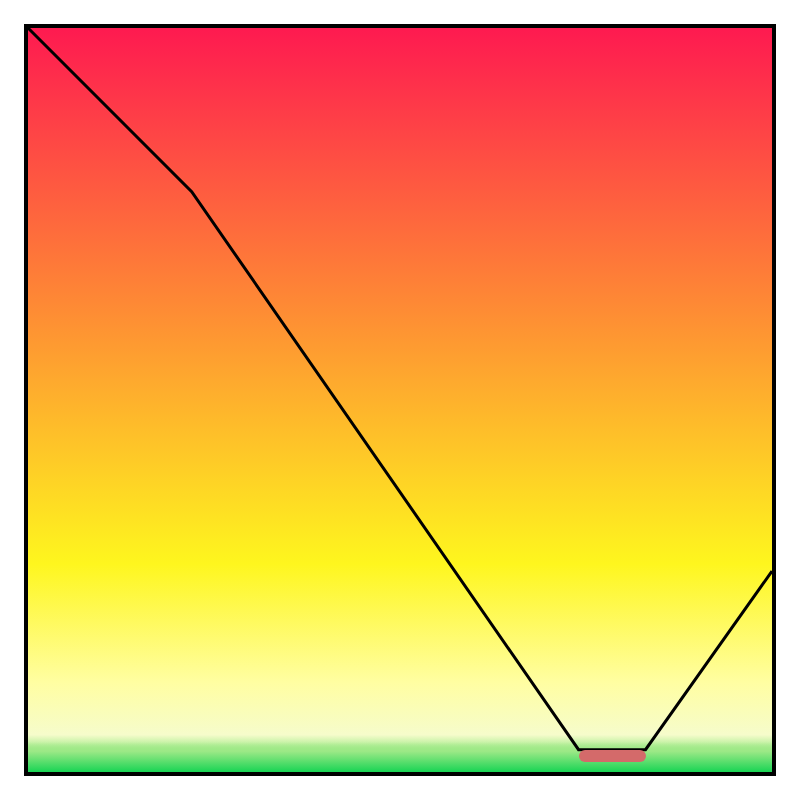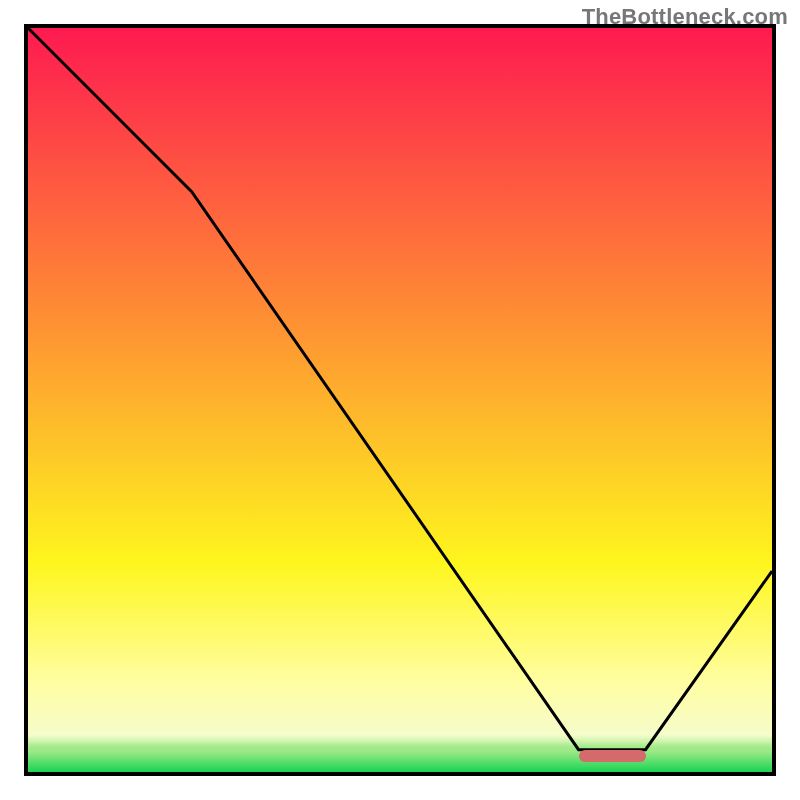--- a/index.html
+++ b/index.html
@@ -54,21 +54,20 @@
   .marker {
     position: absolute;
     background: #d46a6a;
     border-radius: 6px;
   }
 </style>
 </head>
 <body>
 <div class="wrap">
 
-  <div class="watermark">TheBottleneck.com</div>
 
   <div class="plot">
     <div class="gradient" id="gradient" style="background: linear-gradient(rgb(254, 26, 80) 0%, rgb(254, 140, 52) 38%, rgb(254, 246, 30) 72%, rgb(255, 254, 162) 88%, rgb(246, 252, 203) 95%, rgb(158, 233, 135) 97%, rgb(24, 212, 84) 100%);"></div>
     <div class="green-band" id="green-band" style="top: 96%; height: 4%; background: linear-gradient(rgba(255, 255, 255, 0) 0%, rgb(158, 233, 135) 30%, rgb(24, 212, 84) 100%);"></div>
     <svg class="curve-svg" viewBox="0 0 100 100" preserveAspectRatio="none">
       <path id="curve-path" fill="none" stroke="#000000" stroke-width="0.35" vector-effect="non-scaling-stroke" d="M 0 0 L 22 22 L 74 97 L 83 97 L 100 73" style="stroke-width: 3px;"></path>
     </svg>
     <div class="marker" id="marker" style="left: 74%; top: 97%; width: 9%; height: 1.6%; background: rgb(212, 106, 106);"></div>
   </div>
 

